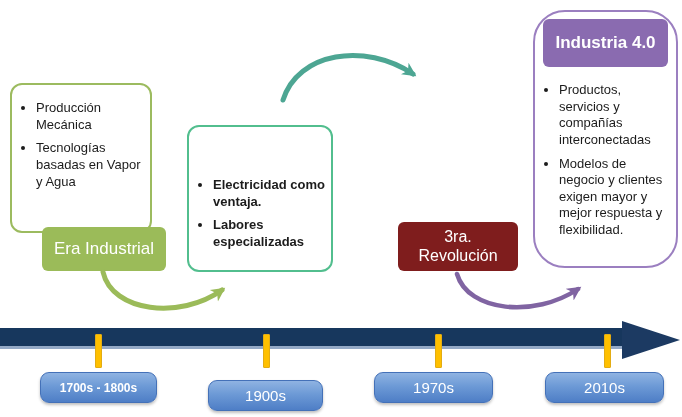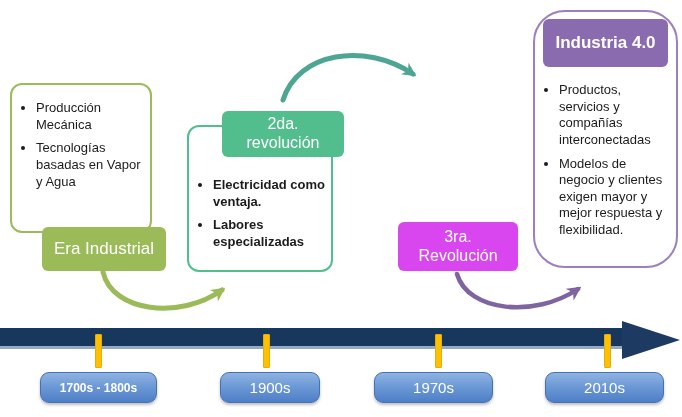--- a/index.html
+++ b/index.html
@@ -27,21 +27,21 @@
   .box-4 { left:533px; top:10px;  width:145px; height:258px; border-color:#9B7FC0;border-radius:32px; }
   .box-4 ul { padding-top:70px; }
 
   
   .stage-label {
     position:absolute; color:#ffffff; display:flex; align-items:center;
     justify-content:center; text-align:center; border-radius:6px; line-height:1.18;
   }
   .label-1 { left:42px;  top:227px; width:124px; height:44px; background:#9BBB59; font-size:17px; }
   .label-2 { left:222px; top:111px; width:122px; height:46px; background:#52BE8E; font-size:16px; padding:0 20px; }
-  .label-3 { left:398px; top:222px; width:120px; height:49px; background:#d946ef; font-size:16px; padding:0 18px; }
+  .label-3 { left:398px; top:222px; width:120px; height:49px; background:#7f1d1d; font-size:16px; padding:0 18px; }
   .label-4 { left:543px; top:19px;  width:125px; height:48px; background:#8A6BB0; font-size:17px;font-weight:bold; }
 
   
   .conn { position:absolute; }
   .conn-1 { left:90px;  top:262px; }
   .conn-2 { left:276px; top:40px;  }
   .conn-3 { left:448px; top:264px; }
 
   
   .timeline-bar {
@@ -59,21 +59,21 @@
   }
   .tick-1 { left:95px; } .tick-2 { left:263px; } .tick-3 { left:435px; } .tick-4 { left:604px; }
 
   .year-box {
     position:absolute; top:372px; height:31px; border-radius:9px;
     background:linear-gradient(to bottom, #8FB3E2 0%, #6D9AD6 45%, #4E7EC6 100%);
     border:1px solid #4471B8; color:#ffffff; display:flex; align-items:center;
     justify-content:center; font-size:15px; box-shadow:0 2px 3px rgba(0,0,0,0.25);
   }
   .year-1 { left:40px;  width:117px; font-size:12px; font-weight:bold; }
-  .year-2 { left:220px; width:100px; }
+  .year-2 { left:208px; width:115px;margin-top:8px; }
   .year-3 { left:374px; width:119px; }
   .year-4 { left:545px; width:119px; }
 </style>
 </head>
 <body>
 
 <div class="canvas">
 
   <div class="bullet-box box-1">
     <ul>
@@ -82,21 +82,20 @@
     </ul>
   </div>
   <div class="stage-label label-1">Era Industrial</div>
 
   <div class="bullet-box box-2">
     <ul>
       <li>Electricidad como ventaja.</li>
       <li>Labores especializadas</li>
     </ul>
   </div>
-  <div class="stage-label label-2">2da. revolución</div>
 
   <div class="stage-label label-3">3ra. Revolución</div>
 
   <div class="bullet-box box-4">
     <ul>
       <li>Productos, servicios y compañías interconectadas</li>
       <li>Modelos de negocio y clientes exigen mayor y mejor respuesta y flexibilidad.</li>
     </ul>
   </div>
   <div class="stage-label label-4">Industria 4.0</div>

